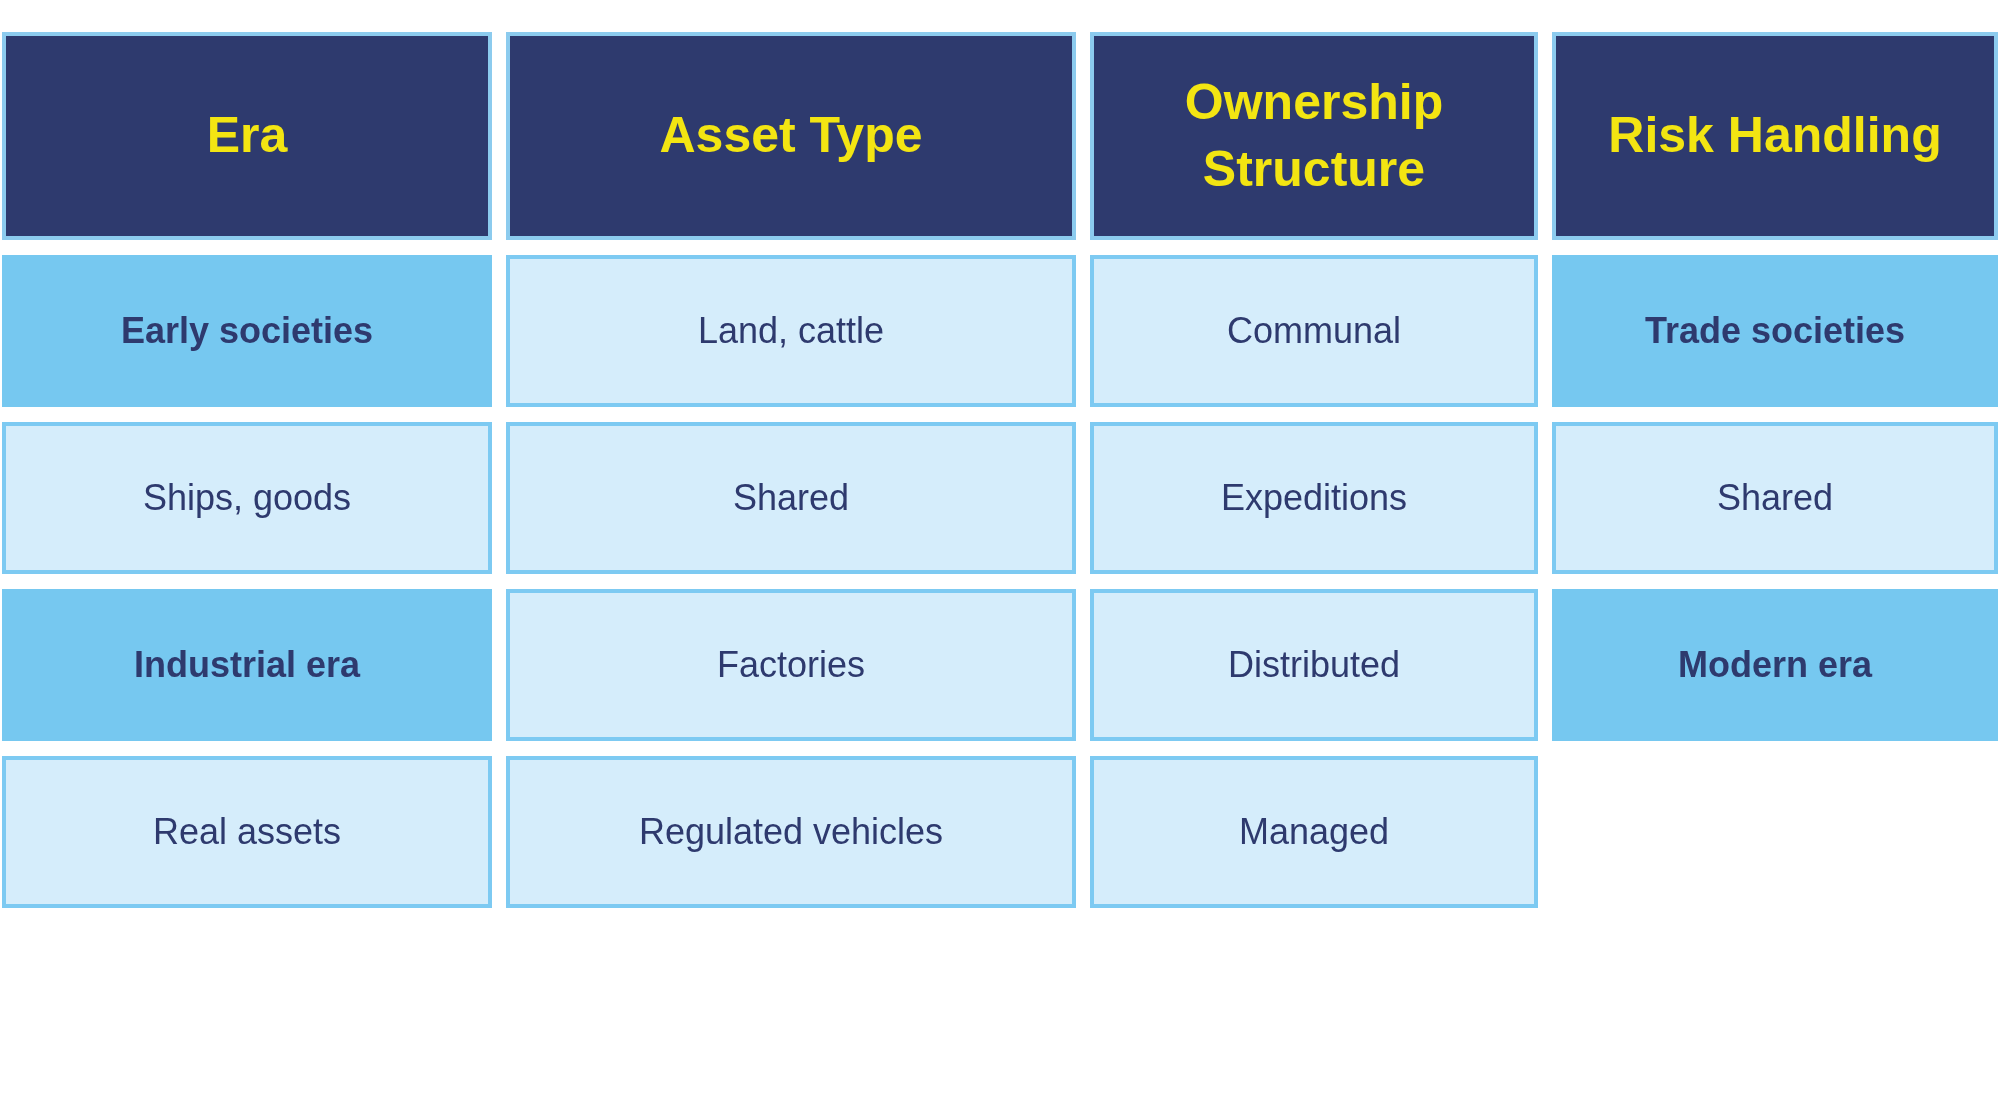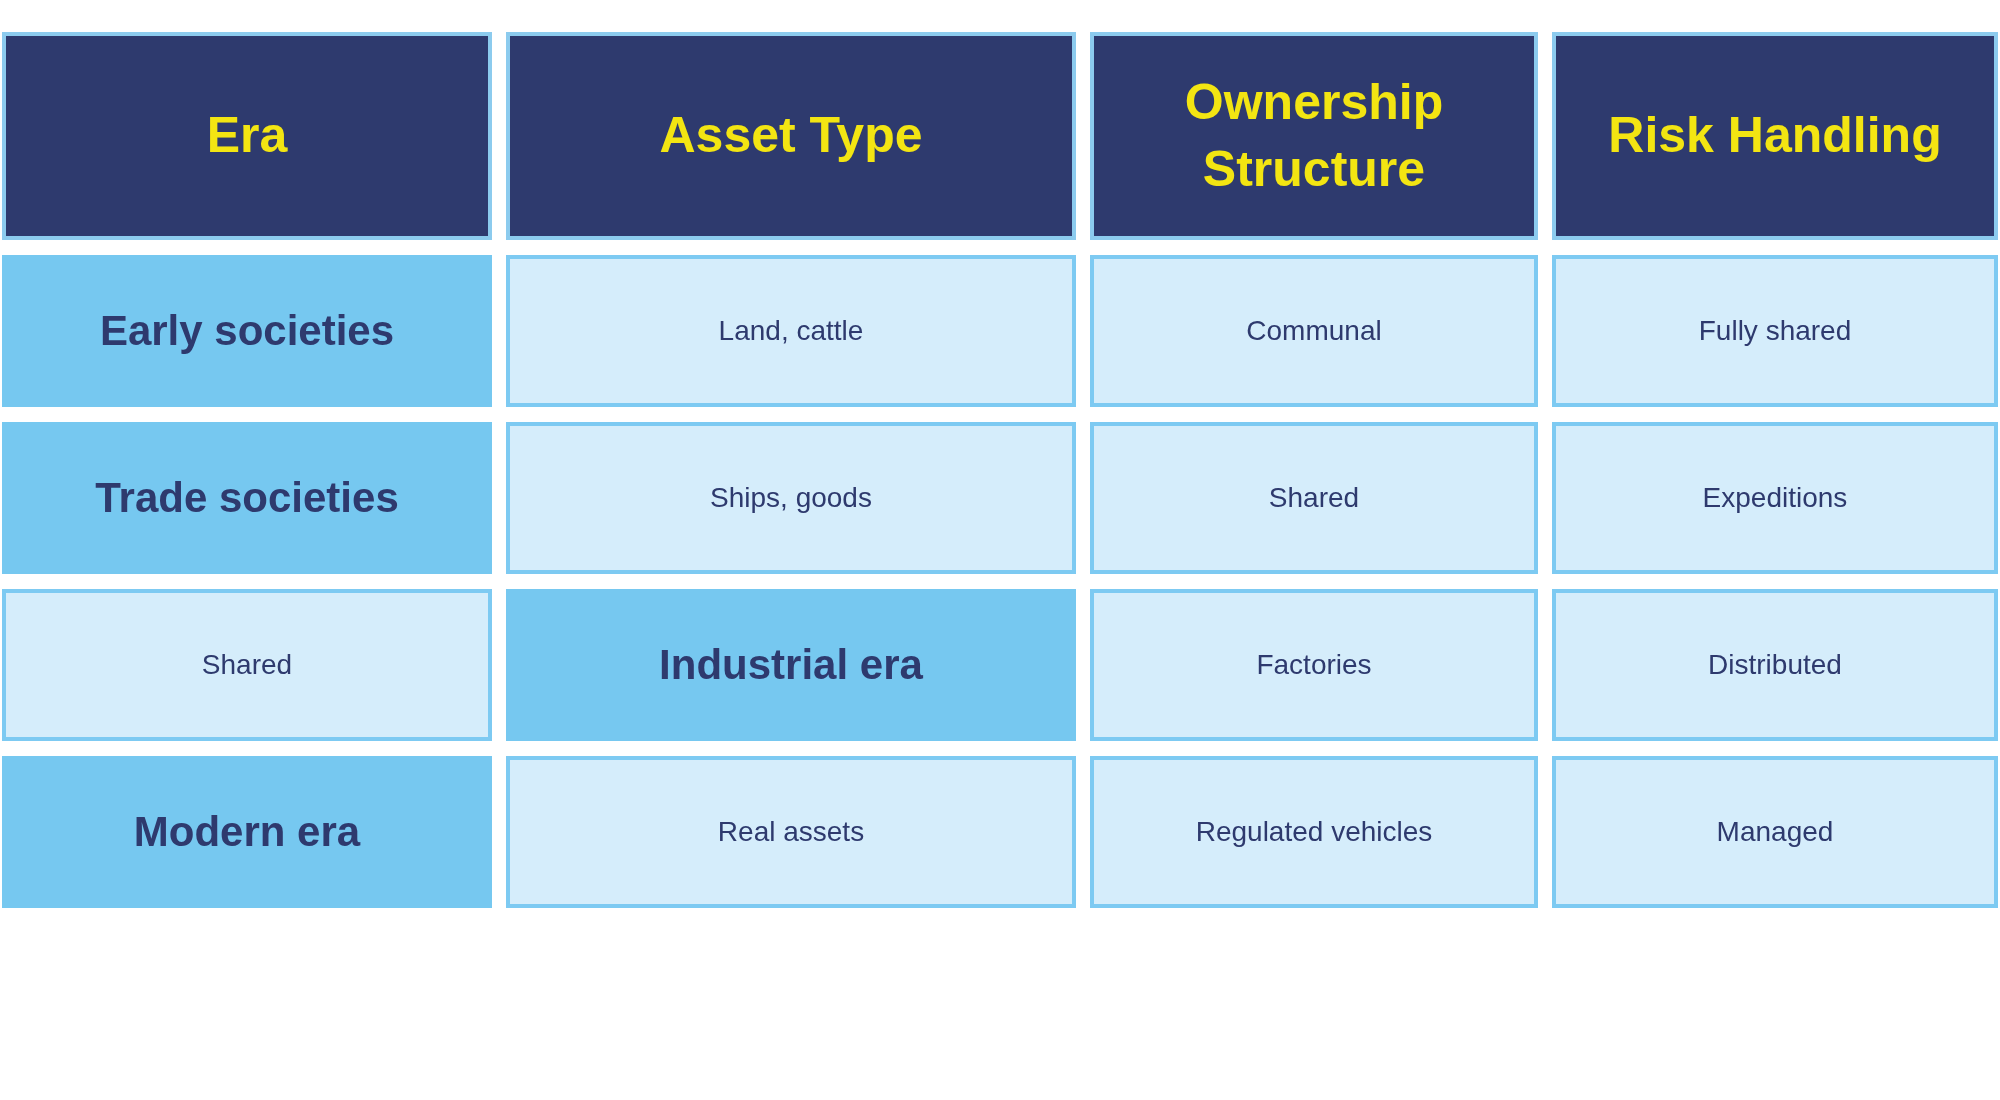--- a/index.html
+++ b/index.html
@@ -35,44 +35,43 @@
     border: 4px solid var(--header-border);
     color: var(--header-text);
     font-weight: bold;
     font-size: 50px;
     line-height: 1.35;
   }
   .era-cell {
     background: var(--era-bg);
     color: var(--cell-text);
     font-weight: bold;
-    font-size: 42px;
+    font-size: 36px;
     line-height: 1.3;
   }
   .data-cell {
     background: var(--cell-bg);
     border: 4px solid var(--cell-border);
     color: var(--cell-text);
-    font-size: 28px;
+    font-size: 36px;
     line-height: 1.35;
   }
 </style>
 </head>
 <body>
 
 <div class="table-grid" id="table-grid">
     <div class="cell header-cell">Era</div>
     <div class="cell header-cell">Asset Type</div>
     <div class="cell header-cell">Ownership
 Structure</div>
     <div class="cell header-cell">Risk Handling</div>
     <div class="cell era-cell">Early societies</div>
     <div class="cell data-cell">Land, cattle</div>
     <div class="cell data-cell">Communal</div>
-    <div class="cell data-cell">Fully shared</div>
     <div class="cell era-cell">Trade societies</div>
     <div class="cell data-cell">Ships, goods</div>
     <div class="cell data-cell">Shared</div>
     <div class="cell data-cell">Expeditions</div>
     <div class="cell data-cell">Shared</div>
     <div class="cell era-cell">Industrial era</div>
     <div class="cell data-cell">Factories</div>
     <div class="cell data-cell">Distributed</div>
     <div class="cell era-cell">Modern era</div>
     <div class="cell data-cell">Real assets</div>

